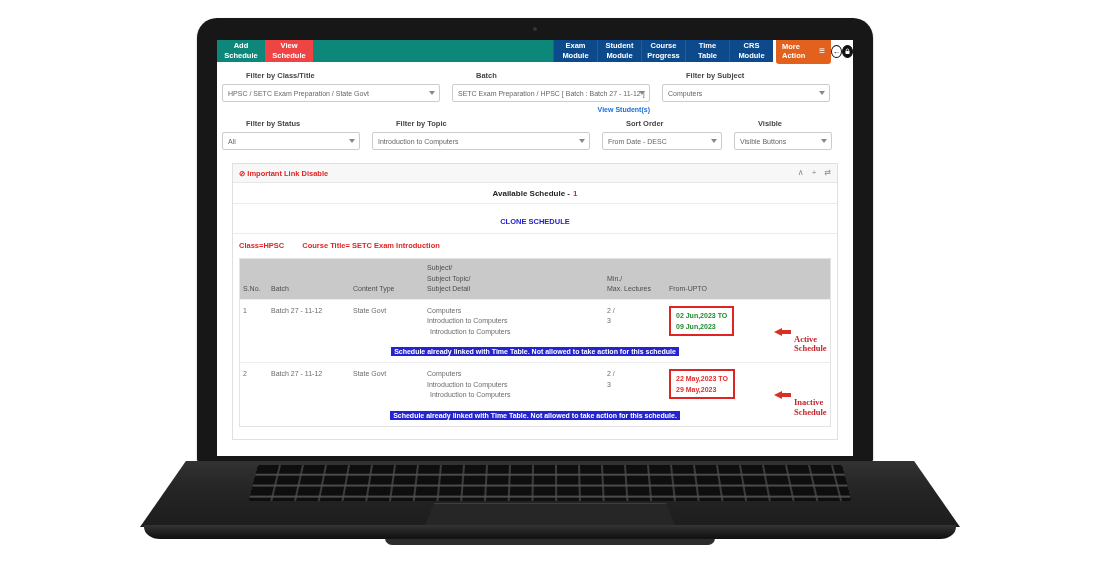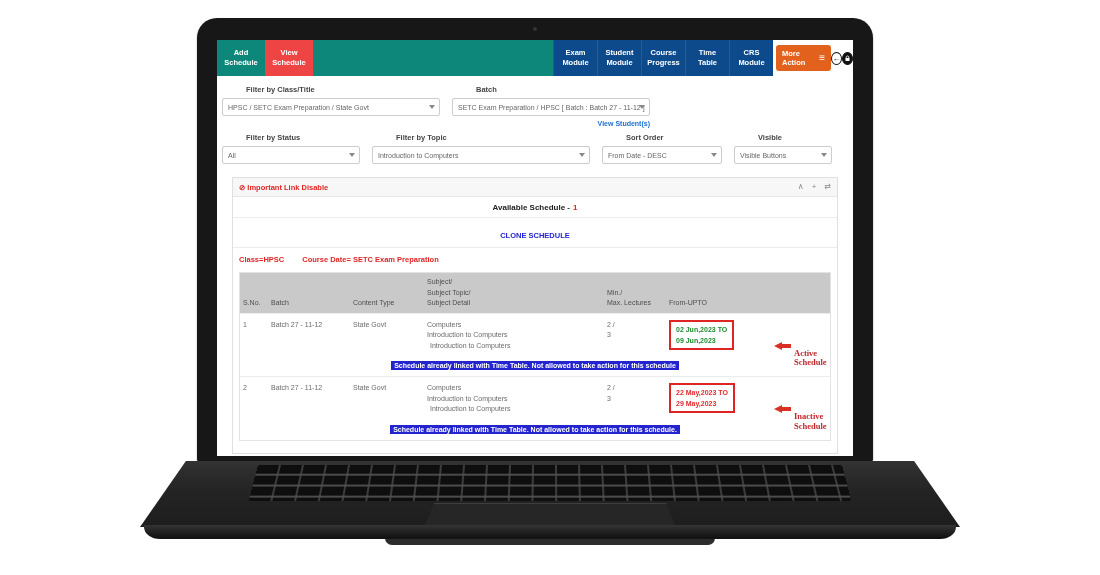--- a/index.html
+++ b/index.html
@@ -30,21 +30,21 @@
               clip-path:polygon(4% 0, 96% 0, 100% 100%, 0 100%);
               border-top:1px solid #3e3e3e; }
   .lip { position:absolute; top:64px; left:4px; right:4px; height:14px;
          background:linear-gradient(180deg,#343434,#191919 70%,#101010);
          border-radius:0 0 16px 16px / 0 0 12px 12px; }
   .notch { position:absolute; top:77px; left:50%; transform:translateX(-50%);
            width:330px; height:7px; background:#151515; opacity:.9;
            border-radius:0 0 10px 10px; }
 
   
-  .navbar { display:flex; height:36px; background:#ffffff; align-items:stretch; }
+  .navbar { display:flex; height:22px; background:#ffffff; align-items:stretch; }
   .nav-btn { color:#fff; font-size:7.5px; font-weight:bold; line-height:1.3;
              display:flex; align-items:center; justify-content:center; text-align:center;
              padding:0 3px; cursor:default; }
   .btn-add { width:42px; background:#0E877B; }
   .btn-view { width:42px; background:#ef4444; }
   .nav-spacer { width:240px; background:#0E877B; }
   .module-btn { width:37px; background:#0C4A8C; border-left:1px solid rgba(255,255,255,.10); }
   .nav-end { flex:1; background:#fff; display:flex; align-items:center; padding-left:3px; }
   .btn-more { height:26px; padding:0 6px; background:#E2611C; border-radius:3px;
               color:#fff; font-size:7.5px; font-weight:bold; display:flex;
@@ -162,20 +162,27 @@
         <div class="fcol">
           <div class="flabel">Batch</div>
           <div class="select w198">
             <span>SETC Exam Preparation / HPSC [ Batch : Batch 27 - 11-12 ]</span>
             <span class="chevron"></span>
           </div>
           <div class="sublink">
             <span>View Student(s)</span>
           </div>
         </div>
+        <div class="fcol">
+          <div class="flabel">Filter by Subject</div>
+          <div class="select w168">
+            <span>Computers</span>
+            <span class="chevron"></span>
+          </div>
+        </div>
       </div>
 
       <div class="filters" style="padding-top:6px">
         <div class="fcol">
           <div class="flabel">Filter by Status</div>
           <div class="select w138">
             <span>All</span>
             <span class="chevron"></span>
           </div>
         </div>
@@ -218,21 +225,21 @@
         <div class="avail-line">
           <span>Available Schedule -</span><span class="avail-count">1</span>
         </div>
 
         <div class="clone-line">
           <span class="clone-link">CLONE SCHEDULE</span>
         </div>
 
         <div class="class-line">
           <span>Class=HPSC</span>
-          <span>Course Date= SETC Exam Preparation</span>
+          <span>Course Title= SETC Exam Introduction</span>
         </div>
 
         <div class="table">
           <div class="thead">
             <div class="hcell c-sno">
               <span>S.No.</span>
             </div>
             <div class="hcell c-batch">
               <span>Batch</span>
             </div>

